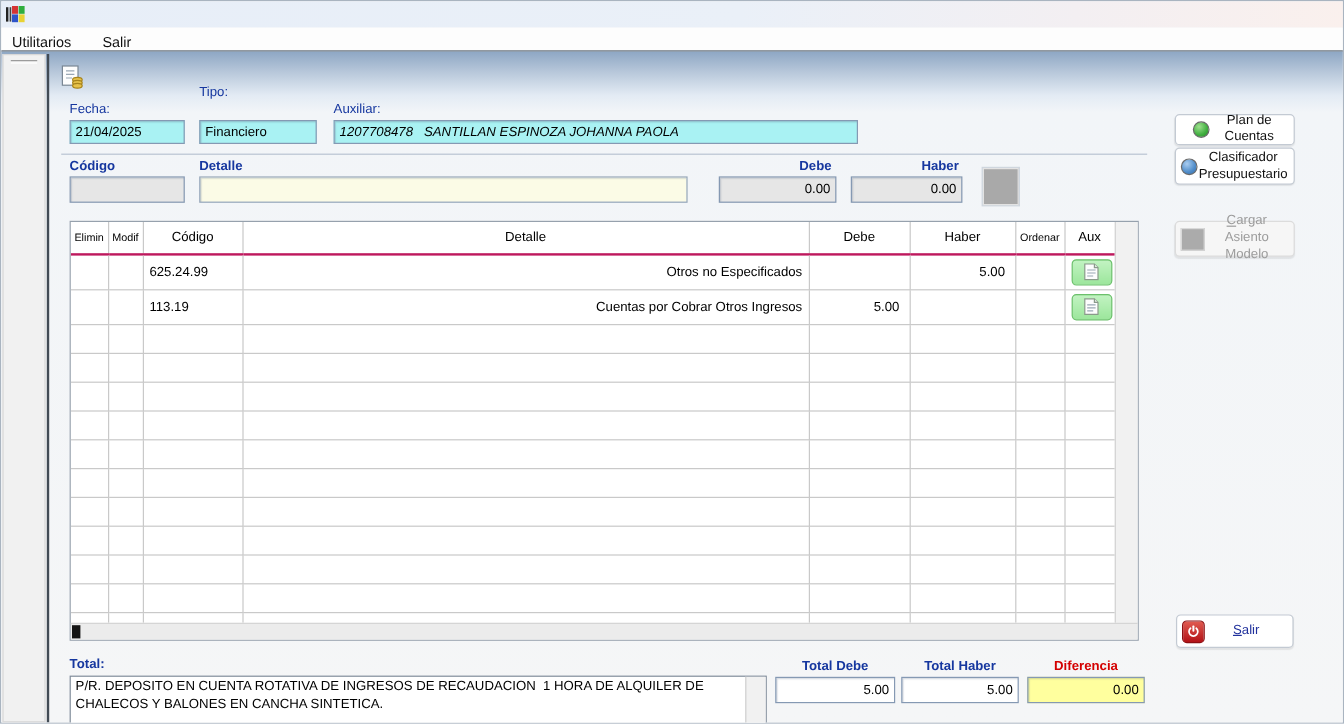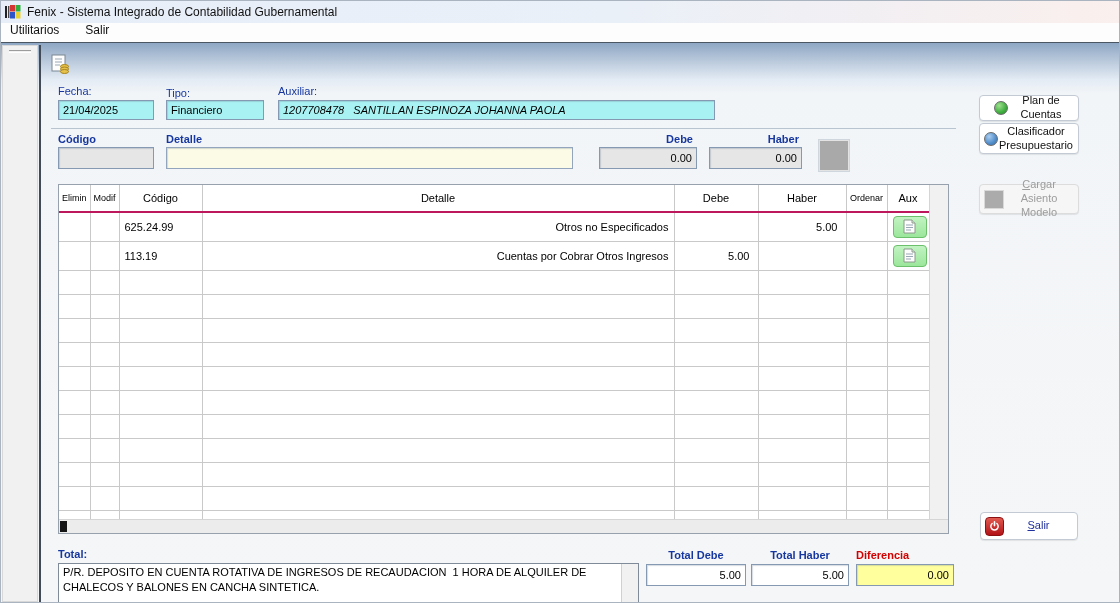--- a/index.html
+++ b/index.html
@@ -14,21 +14,21 @@
   
   .titlebar {
     position:absolute; left:0; top:0; width:1120px; height:22px;
     background:linear-gradient(90deg,#e7eef8 0%, #eaf0f8 55%, #f3eff2 80%, #faf0ed 100%);
     display:flex; align-items:center; padding-left:4px;
   }
   .titlebar .title { font-size:12px; color:#111; margin-left:6px; }
   .menubar {
     position:absolute; left:0; top:22px; width:1120px; height:20px;
     background:#fdfdfd; border-bottom:1px solid #4b5663;
-    display:flex; align-items:flex-start; gap:26px; padding-left:9px;
+    display:flex; align-items:flex-end; gap:26px; padding-left:9px;
   }
   .menubar .menu-item { font-size:12px; color:#111; cursor:default; }
   
   .content {
     position:absolute; left:0; top:42px; width:1120px; height:561px;
     background:linear-gradient(180deg,#8ea7c4 0%, #b7c7da 3%, #e3ebf4 6.5%, #f2f5f8 9%, #f5f6f7 100%);
   }
   .left-strip {
     position:absolute; left:1px; top:2px; width:36px; height:557px;
     background:#f1f1f1; border:1px solid #d8d8d8;
@@ -141,21 +141,20 @@
 
 <div class="titlebar">
   <svg width="16" height="16" viewBox="0 0 16 16">
     <rect x="0" y="2" width="2" height="12" fill="#222"></rect>
     <rect x="3" y="2" width="1.4" height="12" fill="#444"></rect>
     <rect x="5" y="1" width="5" height="6.5" fill="#d43434"></rect>
     <rect x="10.5" y="1" width="5" height="6.5" fill="#2fae3f"></rect>
     <rect x="5" y="8" width="5" height="6.5" fill="#2f54c9"></rect>
     <rect x="10.5" y="8" width="5" height="6.5" fill="#e8d234"></rect>
   </svg>
-  <span class="title">Fenix - Sistema Integrado de Contabilidad Gubernamental</span>
 </div>
 
 <div class="menubar">
   <span class="menu-item">Utilitarios</span>
   <span class="menu-item">Salir</span>
 </div>
 
 <div class="content">
   <div class="left-strip">
     <div class="grip"></div>
@@ -169,21 +168,21 @@
       <line x1="6" y1="9" x2="13" y2="9" stroke="#9aa7b4"></line>
       <line x1="6" y1="12" x2="11" y2="12" stroke="#9aa7b4"></line>
       <ellipse cx="15.5" cy="13.5" rx="4" ry="2" fill="#e7c24a" stroke="#a8841c"></ellipse>
       <ellipse cx="15.5" cy="16" rx="4" ry="2" fill="#e7c24a" stroke="#a8841c"></ellipse>
       <ellipse cx="15.5" cy="18.5" rx="4" ry="2" fill="#e7c24a" stroke="#a8841c"></ellipse>
     </svg>
   </button>
 
   <span class="lbl" style="left:57px; top:42px;text-align:center;">Fecha:</span>
   <input class="field cyan" style="left: 57px; top: 57px; width: 96px;" value="21/04/2025">
-  <span class="lbl" style="left:165px; top:44px;">Tipo:</span>
+  <span class="lbl" style="left:165px; top:28px;">Tipo:</span>
   <input class="field cyan" style="left: 165px; top: 57px; width: 98px;" value="Financiero">
   <span class="lbl" style="left:277px; top:42px;">Auxiliar:</span>
   <input class="field cyan pre" style="left: 277px; top: 57px; width: 437px;" value="1207708478   SANTILLAN ESPINOZA JOHANNA PAOLA">
 
   <div class="sep-line" style="top:85px;"></div>
 
   <span class="lbl b" style="left:57px; top:90px;">Código</span>
   <input class="field gray" style="left: 57px; top: 104px; width: 96px; height: 22px;" value="">
   <span class="lbl b" style="left:165px; top:90px;">Detalle</span>
   <input class="field ivory" style="left: 165px; top: 104px; width: 407px; height: 22px;" value="">
@@ -394,20 +393,20 @@
         <path d="M6 1 L6 5" stroke="#fff" stroke-width="1.8" stroke-linecap="round"></path>
         <path d="M3.4 2.8 A4 4 0 1 0 8.6 2.8" fill="none" stroke="#fff" stroke-width="1.6" stroke-linecap="round"></path>
       </svg>
     </span>
     <span class="txt"><span class="u">S</span><span>alir</span></span>
   </button>
 
   <span class="lbl b" style="left:57px; top:505px;">Total:</span>
   <span class="lbl b" style="left:645px; top:506px; width:100px; text-align:center;">Total Debe</span>
   <span class="lbl b" style="left:750px; top:506px; width:98px; text-align:center;">Total Haber</span>
-  <span class="lbl red" style="left:855px; top:506px; width:98px; ">Diferencia</span>
+  <span class="lbl red" style="left:855px; top:506px; width:98px; text-align:center;">Diferencia</span>
 </div>
 
 <div class="glosa-box">P/R. DEPOSITO EN CUENTA ROTATIVA DE INGRESOS DE RECAUDACION  1 HORA DE ALQUILER DE CHALECOS Y BALONES EN CANCHA SINTETICA.</div>
 <div class="glosa-scroll"></div>
 <input class="field num" style="left: 645px; top: 563px; width: 100px; height: 22px;" value="5.00">
 <input class="field num" style="left: 750px; top: 563px; width: 98px; height: 22px;" value="5.00">
 <input class="field yellow num" style="left: 855px; top: 563px; width: 98px; height: 22px;" value="0.00">
 
 </body></html>

